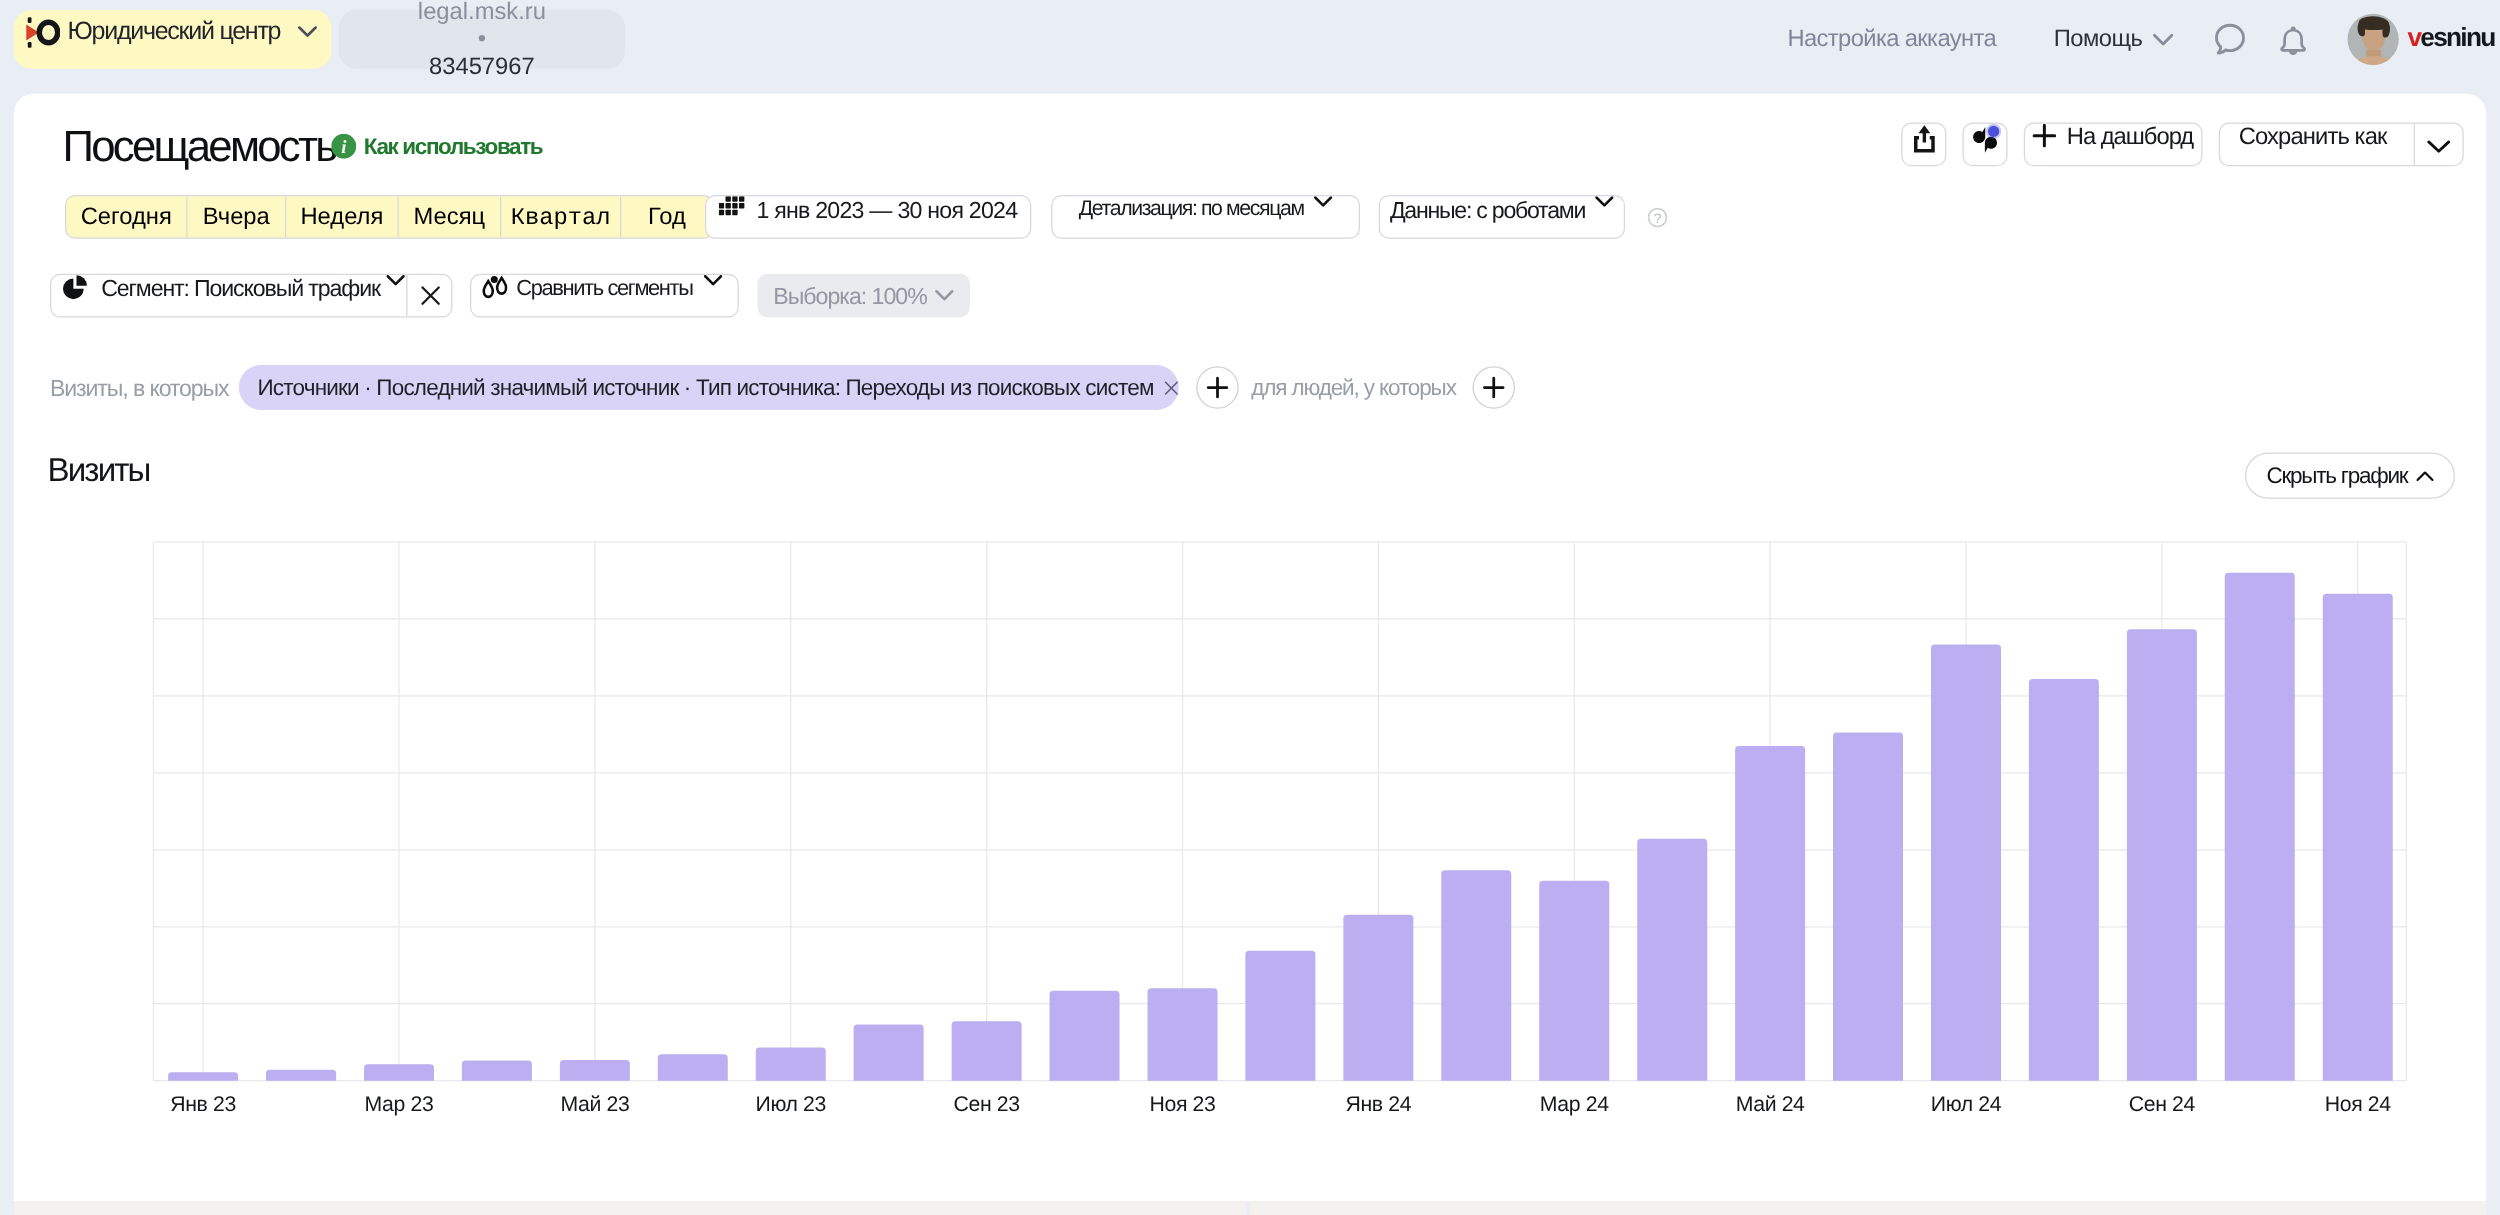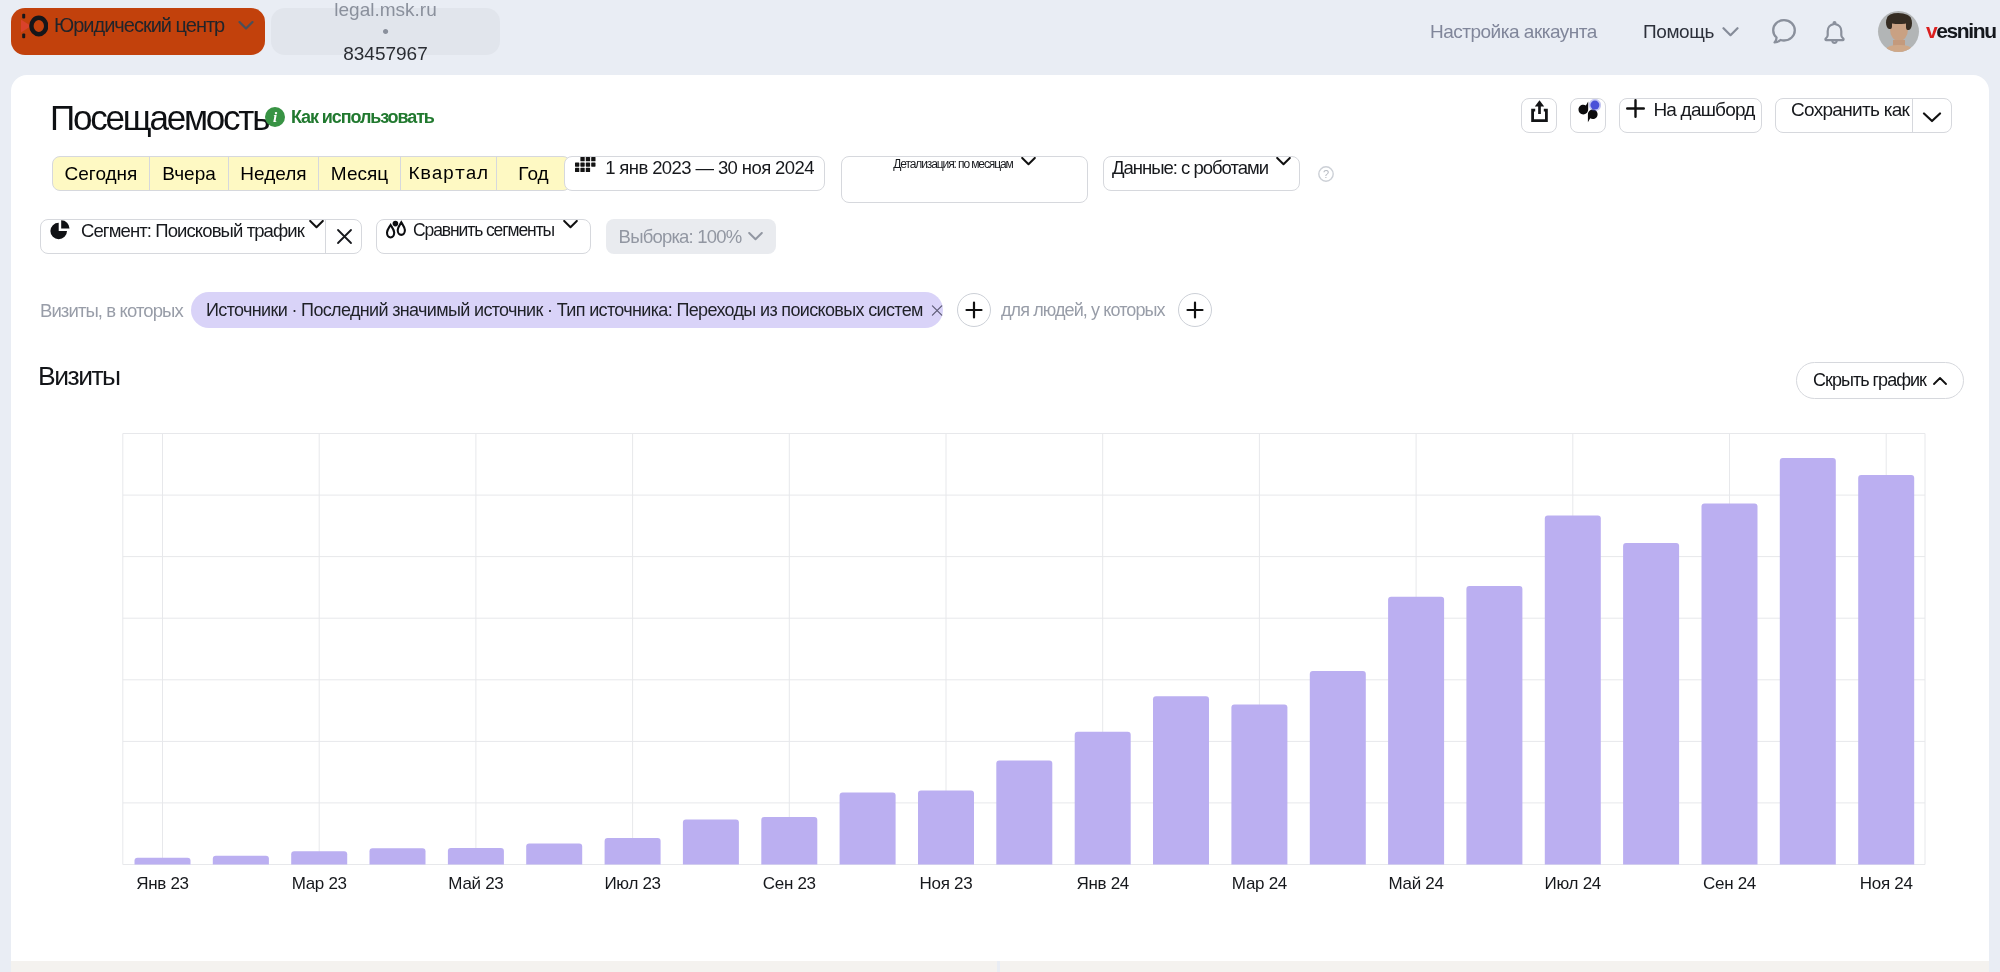--- a/index.html
+++ b/index.html
@@ -1,21 +1,21 @@
 <!DOCTYPE html>
 <html lang="ru"><head>
 <meta charset="utf-8">
 <title>Посещаемость</title>
 <style>
 * { margin:0; padding:0; box-sizing:border-box; }
 html,body { width:2000px; height:972px; overflow:hidden; }
 body { font-family:"Liberation Sans", sans-serif; background:#e9edf4; position:relative; }
 .abs { position:absolute; }
 .card { position:absolute; left:11px; top:75px; width:1978px; height:886px; background:#fff; border-radius:16px 16px 0 0; }
-.counterpill { position:absolute; left:11px; top:8px; height:47px; background:#c2410c; border-radius:14px; display:flex; align-items:center; padding:0 11px 12px 8px; }
+.counterpill { position:absolute; left:11px; top:8px; height:47px; background:#fef9c3; border-radius:14px; display:flex; align-items:center; padding:0 11px 12px 8px; }
 .counterpill .name { font-size:20px; color:#21242a; margin-left:6px; letter-spacing:-1px; }
 .sitepill { position:absolute; left:271px; top:8px; height:47px; width:229px; background:#e1e5ec; border-radius:14px; display:flex; align-items:center; justify-content:center; font-size:19px;flex-direction:column; }
 .sitepill .dom { color:#8a909c; }
 .sitepill .dot { color:#8a909c; margin:0 8px; }
 .sitepill .num { color:#2a2d33; }
 .btn { position:absolute; background:#fff; border:1px solid #d6d8dd; border-radius:8px; display:flex; align-items:flex-start; justify-content:center; font-size:19px; color:#17191d; white-space:nowrap; }
 </style>
 </head>
 <body>
 
@@ -78,21 +78,21 @@
   <svg width="26" height="26" viewBox="0 0 26 26">
     <path d="M13.2 2.6 L13.2 10.2 C13.2 13.3 11 15.4 8.3 15.4 C5.6 15.4 3.5 13.3 3.5 10.6 C3.5 7.9 5.6 5.8 8.3 5.8 C9.3 5.8 10.2 6.1 10.9 6.6 Z" fill="#0b0b0c"></path>
     <path d="M12.9 23.2 L12.9 15.6 C12.9 12.5 15.1 10.4 17.8 10.4 C20.5 10.4 22.6 12.5 22.6 15.2 C22.6 17.9 20.5 20 17.8 20 C16.8 20 15.9 19.7 15.2 19.2 Z" fill="#0b0b0c"></path>
     <circle cx="19.9" cy="6.1" r="6.2" fill="#4a51d8" opacity=".32"></circle>
     <circle cx="19.9" cy="6.1" r="4.5" fill="#4a51d8"></circle>
   </svg>
 </div>
 <div class="btn" style="left:1619px; top:98px; width:143px; height:35px; font-size:19px; letter-spacing:-0.8px;"><svg width="19" height="19" viewBox="0 0 19 19" style="margin-right:8px;">
       <path d="M9.5 1.2 V17.8 M1.2 9.5 H17.8" stroke="#111" stroke-width="2.4" stroke-linecap="round"></path>
     </svg>На дашборд</div>
-<div class="btn" style="left:1775px; top:98px; width:177px; height:35px; justify-content:flex-start; padding-left:15px; font-size:19px; letter-spacing:-0.7px;">Сохранить как
+<div class="btn" style="left:1775px; top:98px; width:196px; height:35px; justify-content:flex-start; padding-left:15px; font-size:19px; letter-spacing:-0.7px;">Сохранить как
   <div style="position:absolute; right:38px; top:0; width:1px; height:33px; background:#d6d8dd;"></div>
   <svg style="position:absolute; right:9px; top:13px;" width="20" height="11" viewBox="0 0 20 11">
       <path d="M2 1.5 L10 9 L18 1.5" stroke="#111" stroke-width="2.2" fill="none" stroke-linecap="round" stroke-linejoin="round"></path>
     </svg>
 </div>
 
 <div class="abs" style="left:52px; top:156px; height:35px; display:flex; border:1px solid #d6d8dd; border-radius:8px; background:#fef9c3; overflow:hidden;">
   <div style="width:97px; border-right:1px solid #d6d8dd; display:flex; align-items:center; justify-content:center; font-size:19px;">Сегодня</div>
   <div style="width:79px; border-right:1px solid #d6d8dd; display:flex; align-items:center; justify-content:center; font-size:19px;">Вчера</div>
   <div style="width:90px; border-right:1px solid #d6d8dd; display:flex; align-items:center; justify-content:center; font-size:19px;">Неделя</div>
@@ -110,21 +110,21 @@
         <rect x="5.4" y="5.4" width="4.3" height="4.3" rx="0.6"></rect>
         <rect x="10.8" y="5.4" width="4.3" height="4.3" rx="0.6"></rect>
         <rect x="16.2" y="5.4" width="4.3" height="4.3" rx="0.6"></rect>
       <rect x="0" y="10.8" width="4.3" height="4.3" rx="0.6"></rect>
         <rect x="5.4" y="10.8" width="4.3" height="4.3" rx="0.6"></rect>
         <rect x="10.8" y="10.8" width="4.3" height="4.3" rx="0.6"></rect>
     </g>
   </svg>
   <span style="letter-spacing:-0.6px; font-size:18.5px;">1 янв 2023 — 30 ноя 2024</span>
 </div>
-<div class="btn" style="left:841px; top:156px; width:247px; height:47px; font-size:12px; letter-spacing:-1.1px;">Детализация: по месяцам
+<div class="btn" style="left:841px; top:156px; width:247px; height:35px; font-size:17px; letter-spacing:-1.1px;">Детализация: по месяцам
   <svg width="15" height="9" viewBox="0 0 15 9" style="margin-left:8px">
       <path d="M1.2 1 L7.5 7.3 L13.8 1" stroke="#111" stroke-width="2" fill="none" stroke-linecap="round" stroke-linejoin="round"></path>
     </svg>
 </div>
 <div class="btn" style="left:1103px; top:156px; width:197px; height:35px; font-size:18.5px; letter-spacing:-1px;">Данные: с роботами
   <svg width="15" height="9" viewBox="0 0 15 9" style="margin-left:8px">
       <path d="M1.2 1 L7.5 7.3 L13.8 1" stroke="#111" stroke-width="2" fill="none" stroke-linecap="round" stroke-linejoin="round"></path>
     </svg>
 </div>
 <svg class="abs" style="left:1318px; top:166px;" width="16" height="16" viewBox="0 0 16 16">

